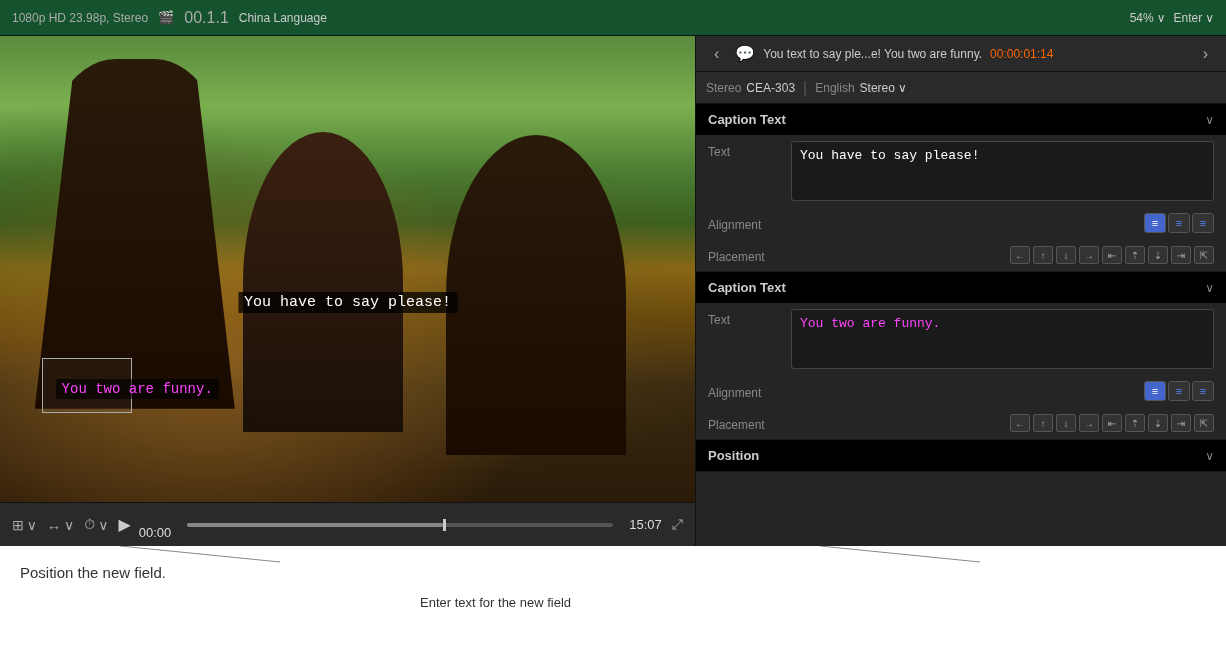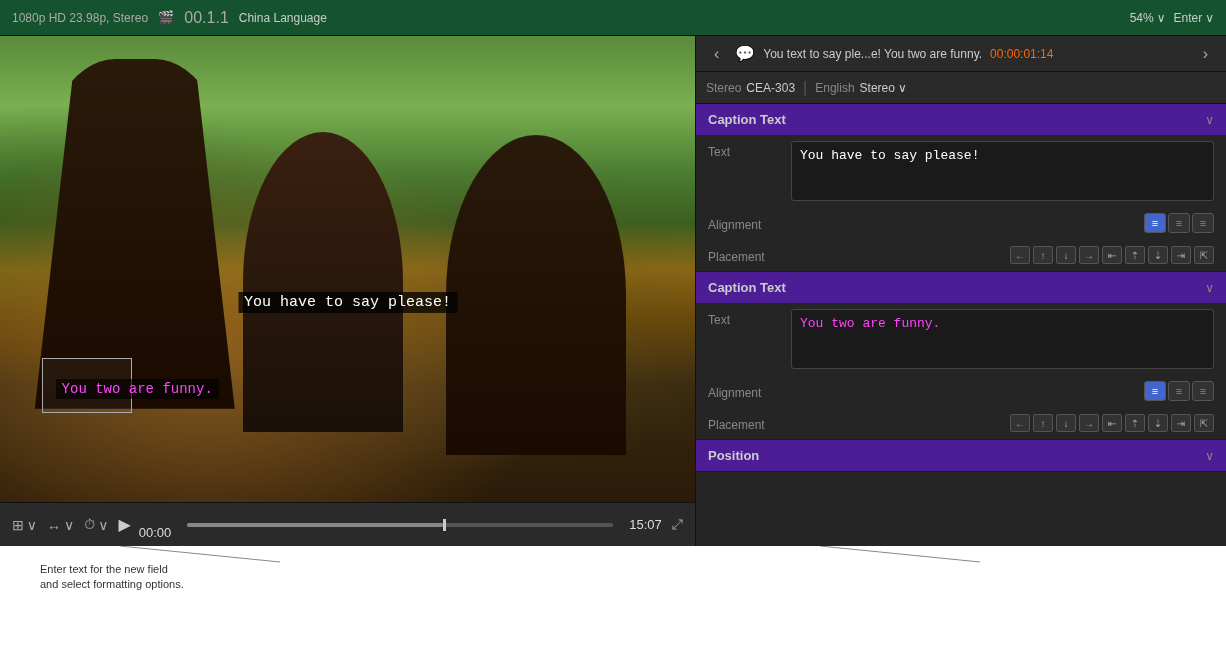--- a/index.html
+++ b/index.html
@@ -288,21 +288,21 @@
     
     .section {
       border-bottom: 1px solid #1a1a1a;
     }
 
     .section-header {
       display: flex;
       align-items: center;
       justify-content: space-between;
       padding: 8px 12px;
-      background: #4c1d95;
+      background: #000000;
       cursor: pointer;
     }
 
     .section-title {
       color: #ccc;
       font-size: 13px;
       font-weight: 600;
     }
 
     .section-chevron {
@@ -418,23 +418,24 @@
     .annotation-left {
       flex: 0 0 380px;
       color: #333;
       font-size: 15px;
       line-height: 1.4;
     }
 
     .annotation-right {
       flex: 1;
       color: #333;
-      font-size: 11px;
+      font-size: 13px;
       line-height: 1.4;
       padding-left: 20px;
+      margin-top: 32px;
     }
 
     
     .inspector-content::-webkit-scrollbar {
       width: 6px;
     }
     .inspector-content::-webkit-scrollbar-track {
       background: #1a1a1a;
     }
     .inspector-content::-webkit-scrollbar-thumb {
@@ -640,17 +641,19 @@
 
 <div class="annotation-area" style="position:relative;">
 
   <svg style="position:absolute;top:0;left:0;width:100%;height:100%;pointer-events:none;">
 
     <line x1="120" y1="0" x2="280" y2="16" stroke="#888" stroke-width="1"></line>
 
     <line x1="820" y1="0" x2="980" y2="16" stroke="#888" stroke-width="1"></line>
   </svg>
 
+  <div class="annotation-left">
+    <span>Position the new field.</span>
+  </div>
   <div class="annotation-right">
     <span>Enter text for the new field</span><br>
-    <span>and select formatting options.</span>
   </div>
 </div>
 
 </body></html>

